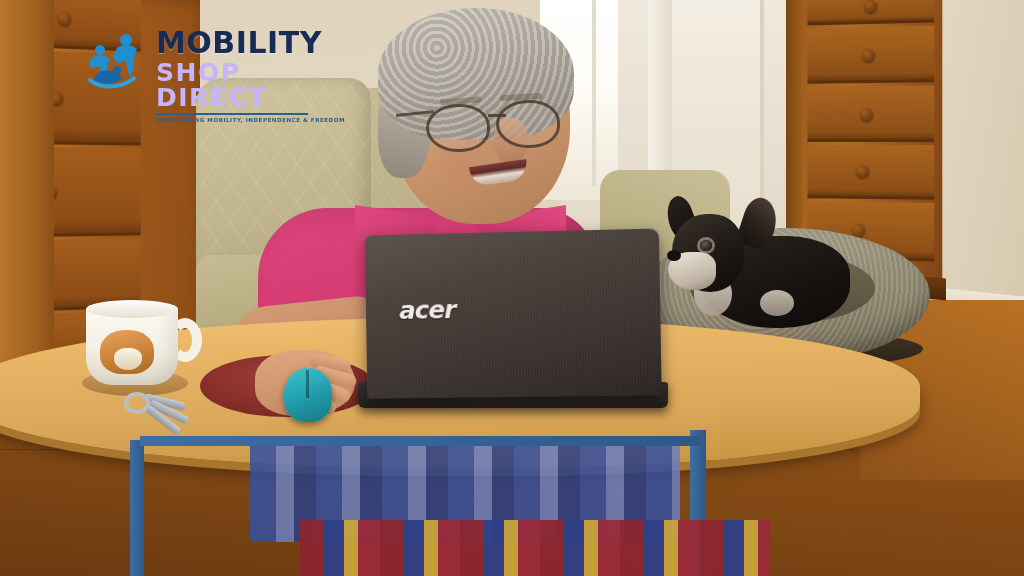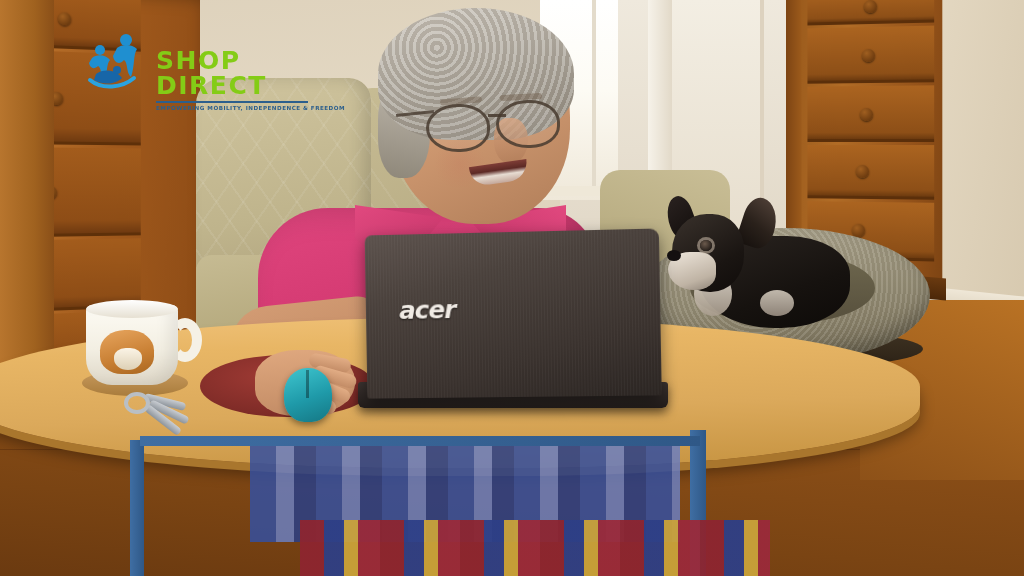--- a/index.html
+++ b/index.html
@@ -407,21 +407,21 @@
   .logo-text{ position:absolute; left:70px; top:4px; }
   .logo-line1{
     font-family:"DejaVu Sans", sans-serif;
     font-size:30px; font-weight:800; letter-spacing:.5px;
     color:#182b55; line-height:1;
     text-shadow:0 1px 1px rgba(255,255,255,.35);
   }
   .logo-line2{
     font-family:"DejaVu Sans", sans-serif;
     font-size:25px; font-weight:700; letter-spacing:1.5px;
-    color:#84cc16; line-height:1; margin-top:20px;
+    color:#c4b5fd; line-height:1; margin-top:2px;
   }
   .logo-rule{
     width:152px; height:2px; background:#2c5f8d; margin-top:3px;
   }
   .logo-tag{
     font-family:"DejaVu Sans", sans-serif;
     font-size:5.6px; font-weight:700; letter-spacing:.5px;
     color:#2d5f8c; margin-top:2px; white-space:nowrap;
   }
 
@@ -596,20 +596,21 @@
           <path d="M31 18 C36 14 46 14 51 19 C47 25 49 36 45 47 C40 43 42 32 38 30 C33 36 28 32 27 26 Z"></path>
         </g>
         <g fill="#1766a8">
           <path d="M10 44 C18 38 30 40 36 48 C28 56 14 54 8 50 Z"></path>
           <circle cx="31" cy="40" r="4"></circle>
         </g>
         <path d="M4 50 C16 60 36 58 48 48" stroke="#2aa3e0" stroke-width="4" fill="none" stroke-linecap="round"></path>
       </svg>
     </div>
     <div class="logo-text">
+      <div class="logo-line1">MOBILITY</div>
       <div class="logo-line2">SHOP DIRECT</div>
       <div class="logo-rule"></div>
       <div class="logo-tag">EMPOWERING MOBILITY, INDEPENDENCE &amp; FREEDOM</div>
     </div>
   </div>
 
   <div class="banner">
     <div class="banner-title">
       <span class="l1">Over Armchair Tables:</span>
       <span class="l2">Types, Uses, and How to Choose</span>

